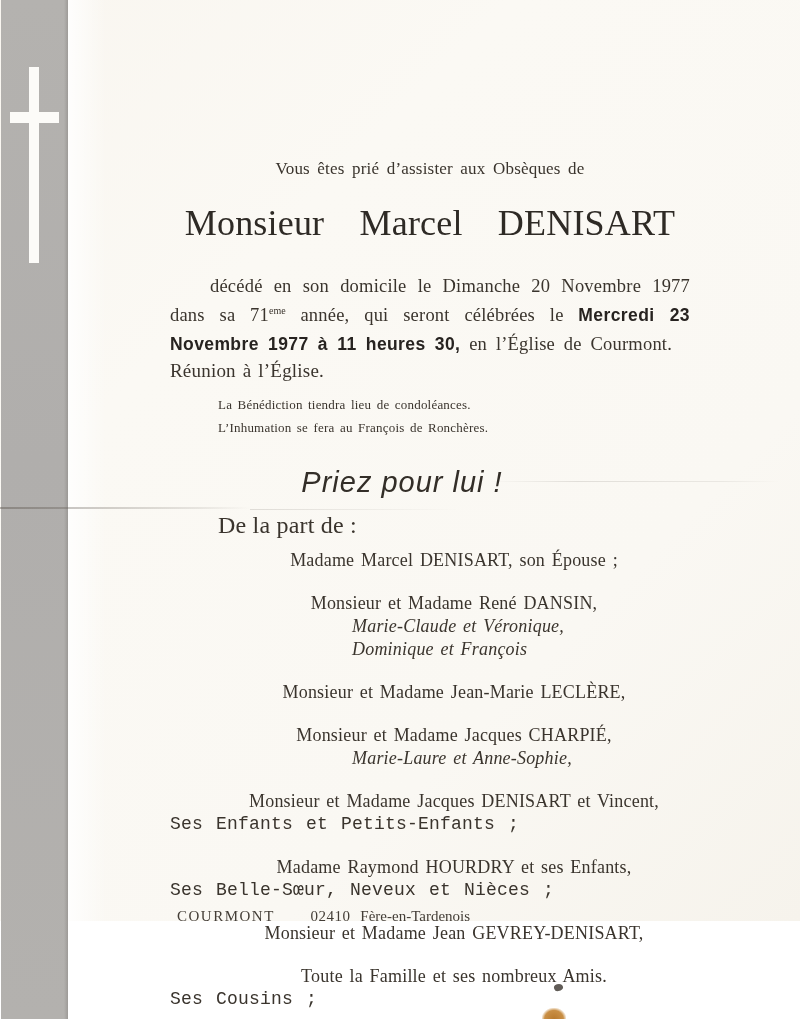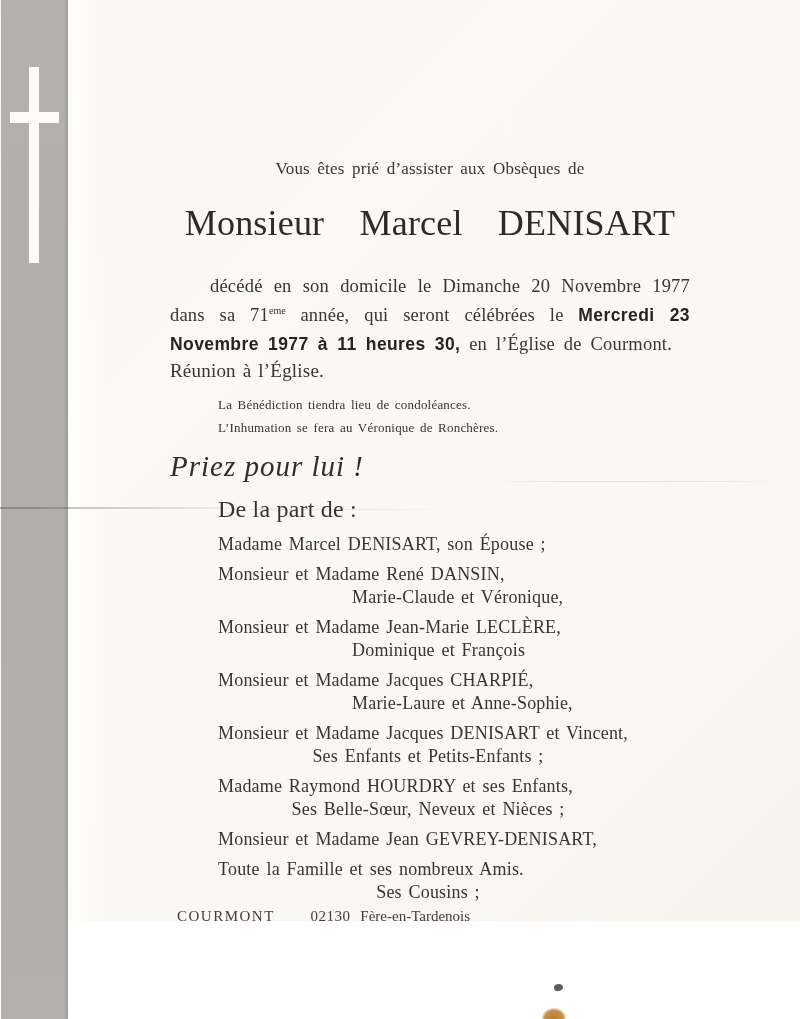--- a/index.html
+++ b/index.html
@@ -32,30 +32,30 @@
   .intro{font-size:17px;line-height:22px;text-align:center;word-spacing:3px;}
   .name{margin-top:20px;font-size:36px;line-height:46px;text-align:center;
         word-spacing:26px;color:#2e2a25;}
   .para{margin-top:26px;font-size:18.5px;line-height:29px;text-align:justify;
         text-indent:40px;word-spacing:4px;}
   .para .bold-date{font-family:"Liberation Sans", sans-serif;font-weight:bold;
         font-size:17.5px;color:#272320;letter-spacing:.4px;}
   .para sup{font-size:10px;line-height:0;vertical-align:7px;letter-spacing:0;}
   .reunion{font-size:19px;line-height:23px;text-align:left;padding-right:83px;word-spacing:2px;}
   .blessing{margin-top:11px;font-size:13px;line-height:23px;padding-left:48px;word-spacing:2px;}
-  .prayer{margin-top:6px;font-family:Liberation Serif, serif;font-style:italic;
-        font-size:29px;line-height:42px;text-align:left;padding-right:56px;
+  .prayer{margin-top:22px;font-family:Liberation Sans, sans-serif;font-style:italic;
+        font-size:29px;line-height:42px;text-align:center;padding-right:56px;
         color:#332e28;letter-spacing:1px;}
   .part-intro{margin-top:11px;font-size:24px;line-height:23px;padding-left:48px;}
   .family-list{margin-top:13px;font-size:18px;line-height:21px;word-spacing:2px;}
   .fam{margin-top:2px;}
-  .fam.left{padding-left:48px;}
-  .fam.left.gap{margin-top:9px;}
-  .fam.indent{padding-left:182px;}
-  .fam.right{text-align:center;padding-right:4px;}
+  .fam.left{padding-left:48px;text-align:center;}
+  .fam.left.gap{margin-top:22px;}
+  .fam.indent{padding-left:182px;font-style:italic;}
+  .fam.right{text-align:left;padding-right:4px;font-family:Liberation Mono, monospace;}
   .footer{position:absolute;left:177px;top:908px;font-size:15px;color:#433d36;}
   .footer .place{letter-spacing:1.5px;}
   .footer .postal{margin-left:32px;letter-spacing:.5px;}
   .footer .town{margin-left:6px;}
   
   .speck{position:absolute;left:554px;top:984px;width:9px;height:7px;border-radius:50% 60% 50% 55%;
         background:#45403a;transform:rotate(-20deg);opacity:.85;}
   .stain{position:absolute;left:542px;top:1008px;width:24px;height:11px;
         background:radial-gradient(ellipse at 50% 100%, #b97a2e 0%, #c98f45 55%, rgba(201,143,69,0) 75%);}
 </style>
@@ -84,48 +84,48 @@
     <div class="intro">Vous êtes prié d’assister aux Obsèques de</div>
 
     <div class="name">Monsieur Marcel DENISART</div>
 
     <div class="para"><span>décédé en son domicile le Dimanche 20 Novembre 1977 dans sa 71</span><sup>eme</sup><span> année, qui seront célébrées le </span><span class="bold-date">Mercredi 23 Novembre 1977 à 11 heures 30,</span><span> en l’Église de Courmont.</span></div>
 
     <div class="reunion">Réunion à l’Église.</div>
 
     <div class="blessing">
       <div>La Bénédiction tiendra lieu de condoléances.</div>
-      <div>L’Inhumation se fera au Véronique de Ronchères.</div>
+      <div>L’Inhumation se fera au François de Ronchères.</div>
     </div>
 
     <div class="prayer">Priez pour lui !</div>
 
     <div class="part-intro">De la part de :</div>
 
     <div class="family-list">
         <div class="fam left">Madame Marcel DENISART, son Épouse ;</div>
         <div class="fam left gap">Monsieur et Madame René DANSIN,</div>
         <div class="fam indent">Marie-Claude et Véronique,</div>
+        <div class="fam indent">Dominique et François</div>
         <div class="fam left gap">Monsieur et Madame Jean-Marie LECLÈRE,</div>
-        <div class="fam indent">Dominique et François</div>
         <div class="fam left gap">Monsieur et Madame Jacques CHARPIÉ,</div>
         <div class="fam indent">Marie-Laure et Anne-Sophie,</div>
         <div class="fam left gap">Monsieur et Madame Jacques DENISART et Vincent,</div>
         <div class="fam right">Ses Enfants et Petits-Enfants ;</div>
         <div class="fam left gap">Madame Raymond HOURDRY et ses Enfants,</div>
         <div class="fam right">Ses Belle-Sœur, Neveux et Nièces ;</div>
         <div class="fam left gap">Monsieur et Madame Jean GEVREY-DENISART,</div>
         <div class="fam left gap">Toute la Famille et ses nombreux Amis.</div>
         <div class="fam right">Ses Cousins ;</div>
       </div>
 
   </div>
 
   <div class="footer">
     <span class="place">COURMONT</span>
-    <span class="postal">02130</span>
+    <span class="postal">02410</span>
     <span class="town">Fère-en-Tardenois</span>
   </div>
 
   <div class="speck"></div>
   <div class="stain"></div>
 
 </div>
 
 </body></html>

